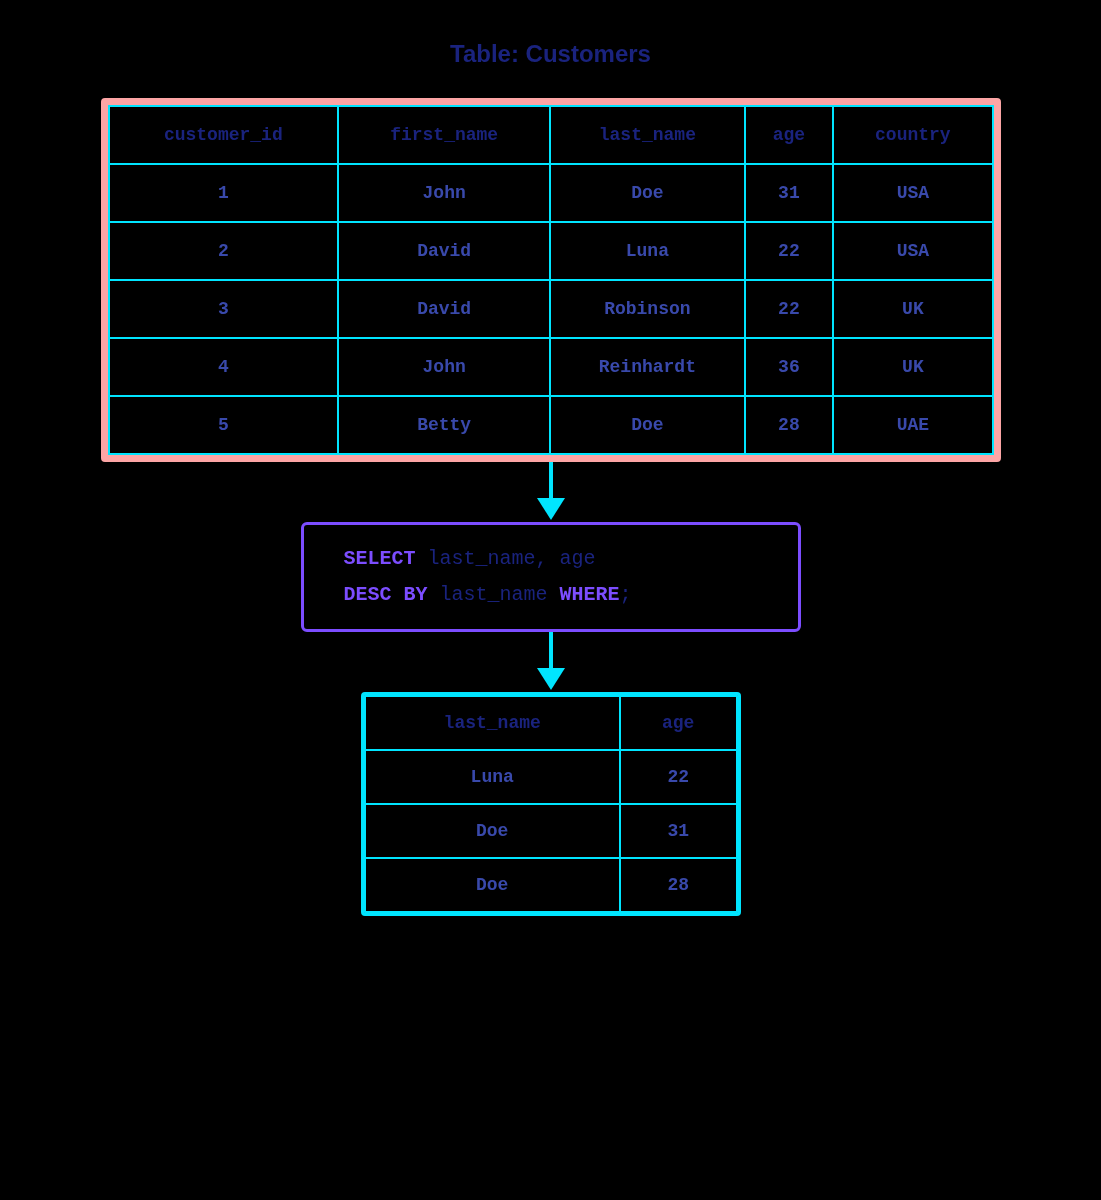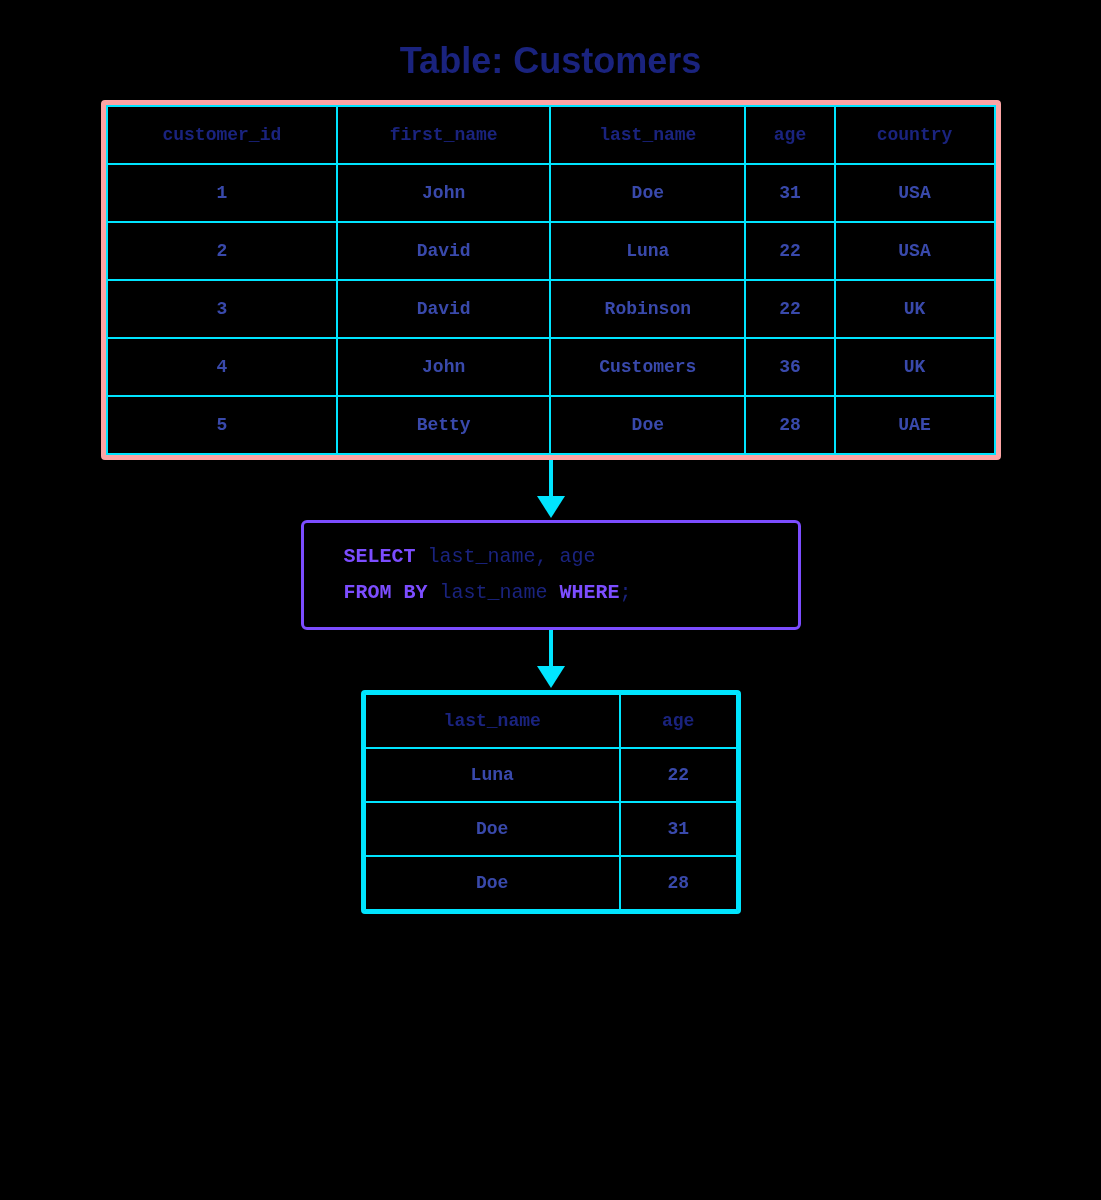--- a/index.html
+++ b/index.html
@@ -16,29 +16,29 @@
       width: 1101px;
       min-height: 1200px;
       display: flex;
       flex-direction: column;
       align-items: center;
       padding: 40px 20px;
     }
 
     .page-title {
       color: #1a237e;
-      font-size: 36px;
-      font-weight: bold;
-      margin-bottom: 18px;
+      font-size: 24px;
+      font-weight: bold;
+      margin-bottom: 30px;
       font-family: Arial, sans-serif;
     }
 
     
     .customers-table-wrapper {
-      border: 5px solid #fca5a5;
+      border: 7px solid #fca5a5;
       border-radius: 4px;
       overflow: hidden;
       width: 900px;
     }
 
     .customers-table {
       width: 100%;
       border-collapse: collapse;
     }
 
@@ -174,21 +174,21 @@
           <tr>
             <td>3</td>
             <td>David</td>
             <td>Robinson</td>
             <td>22</td>
             <td>UK</td>
           </tr>
           <tr>
             <td>4</td>
             <td>John</td>
-            <td>Customers</td>
+            <td>Reinhardt</td>
             <td>36</td>
             <td>UK</td>
           </tr>
           <tr>
             <td>5</td>
             <td>Betty</td>
             <td>Doe</td>
             <td>28</td>
             <td>UAE</td>
           </tr>
@@ -201,21 +201,21 @@
       <line x1="20" y1="0" x2="20" y2="42" stroke="#00e5ff" stroke-width="4"></line>
       <polygon points="20,58 6,36 34,36" fill="#00e5ff"></polygon>
     </svg>
   </div>
 
   <div class="sql-box-wrapper">
     <div class="sql-line">
       <span class="sql-keyword">SELECT</span><span class="sql-text"> last_name, age</span>
     </div>
     <div class="sql-line">
-      <span class="sql-keyword">FROM BY</span><span class="sql-text"> last_name </span><span class="sql-keyword">WHERE</span><span class="sql-text">;</span>
+      <span class="sql-keyword">DESC BY</span><span class="sql-text"> last_name </span><span class="sql-keyword">WHERE</span><span class="sql-text">;</span>
     </div>
   </div>
 
   <div class="arrow-down">
     <svg viewBox="0 0 40 60" xmlns="http://www.w3.org/2000/svg">
       <line x1="20" y1="0" x2="20" y2="42" stroke="#00e5ff" stroke-width="4"></line>
       <polygon points="20,58 6,36 34,36" fill="#00e5ff"></polygon>
     </svg>
   </div>
 

